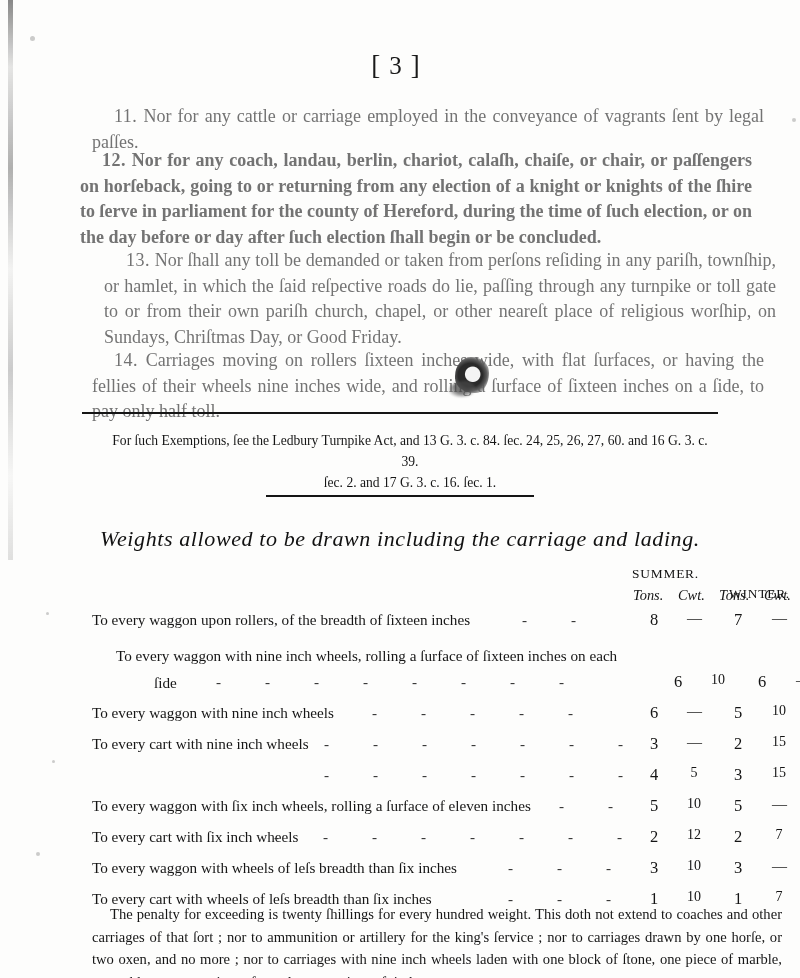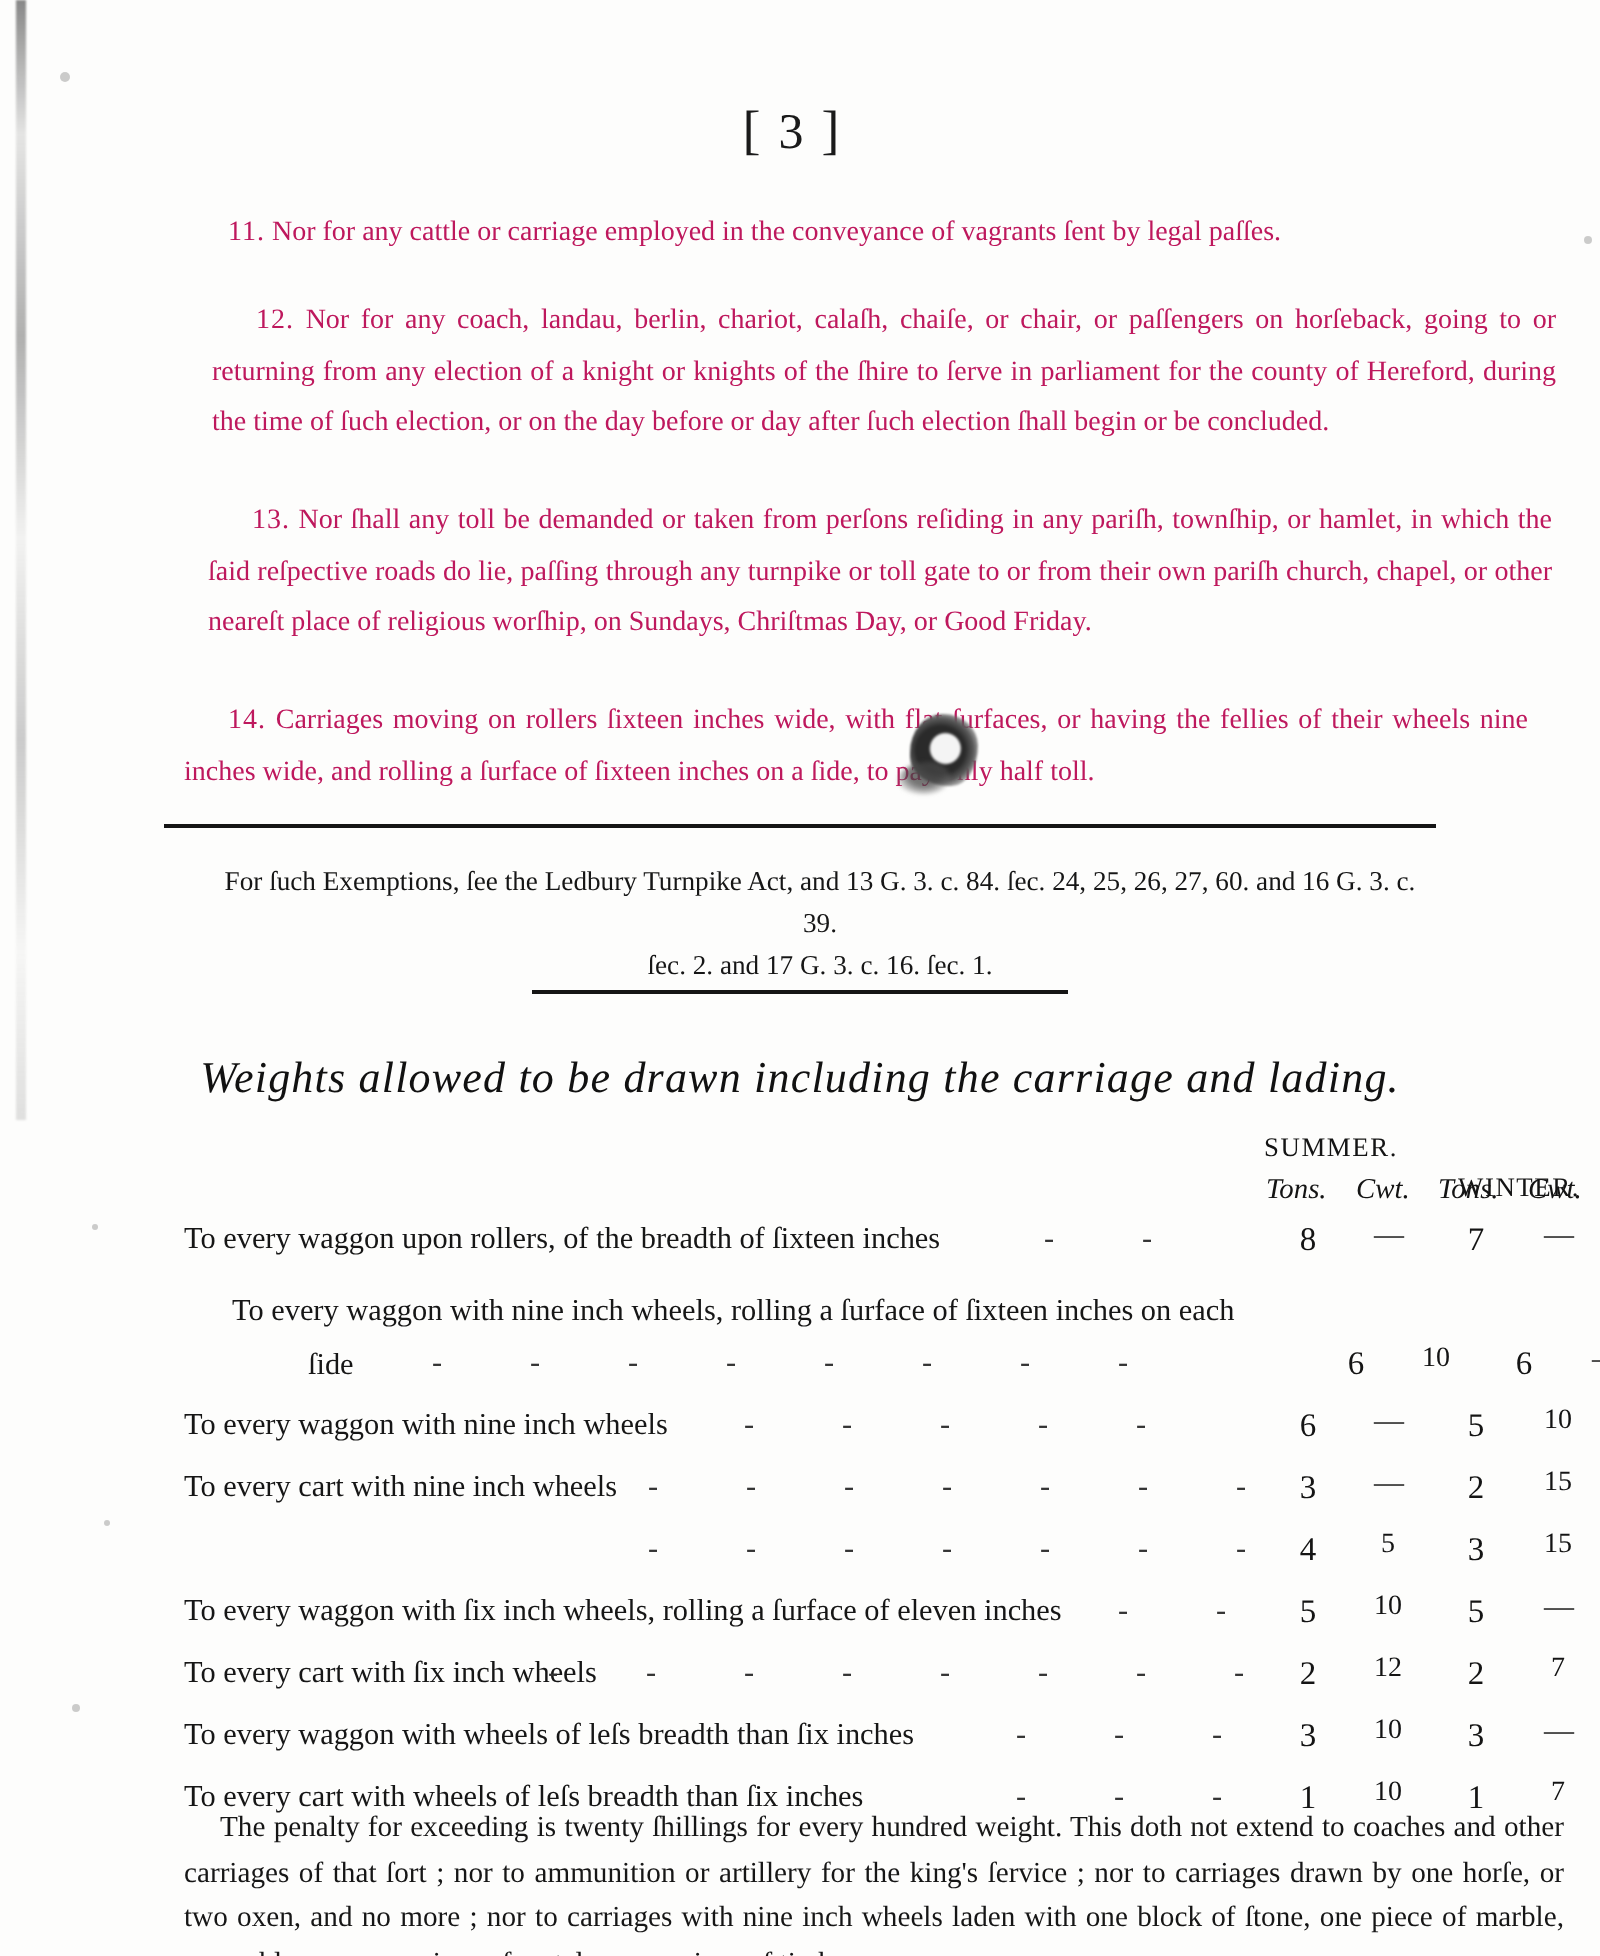--- a/index.html
+++ b/index.html
@@ -64,30 +64,30 @@
     text-align: center;
     font-size: 25px;
     letter-spacing: 9px;
     color: #1a1a1a;
   }
   .page-head .br { font-size: 27px; }
 
   
   .para {
     position: absolute;
-    font-size: 14px;
+    font-size: 18px;
     line-height: 25.5px;
     text-align: justify;
-    color: #be185d;
+    color: #737373;
   }
   .para .num { letter-spacing: .5px; }
   .indent { display:inline-block; width: 22px; }
 
   #p11 { left: 92px; top: 104px; width: 672px; }
-  #p12 { left: 106px; top: 148px; width: 672px; }
+  #p12 { left: 80px; top: 148px; width: 672px; font-weight: bold; }
   #p13 { left: 104px; top: 248px; width: 672px; }
   #p14 { left: 92px; top: 348px; width: 672px; }
 
   
   .rule-wide {
     position: absolute;
     left: 82px; top: 412px;
     width: 636px; height: 2.4px;
     background: #151515;
   }

